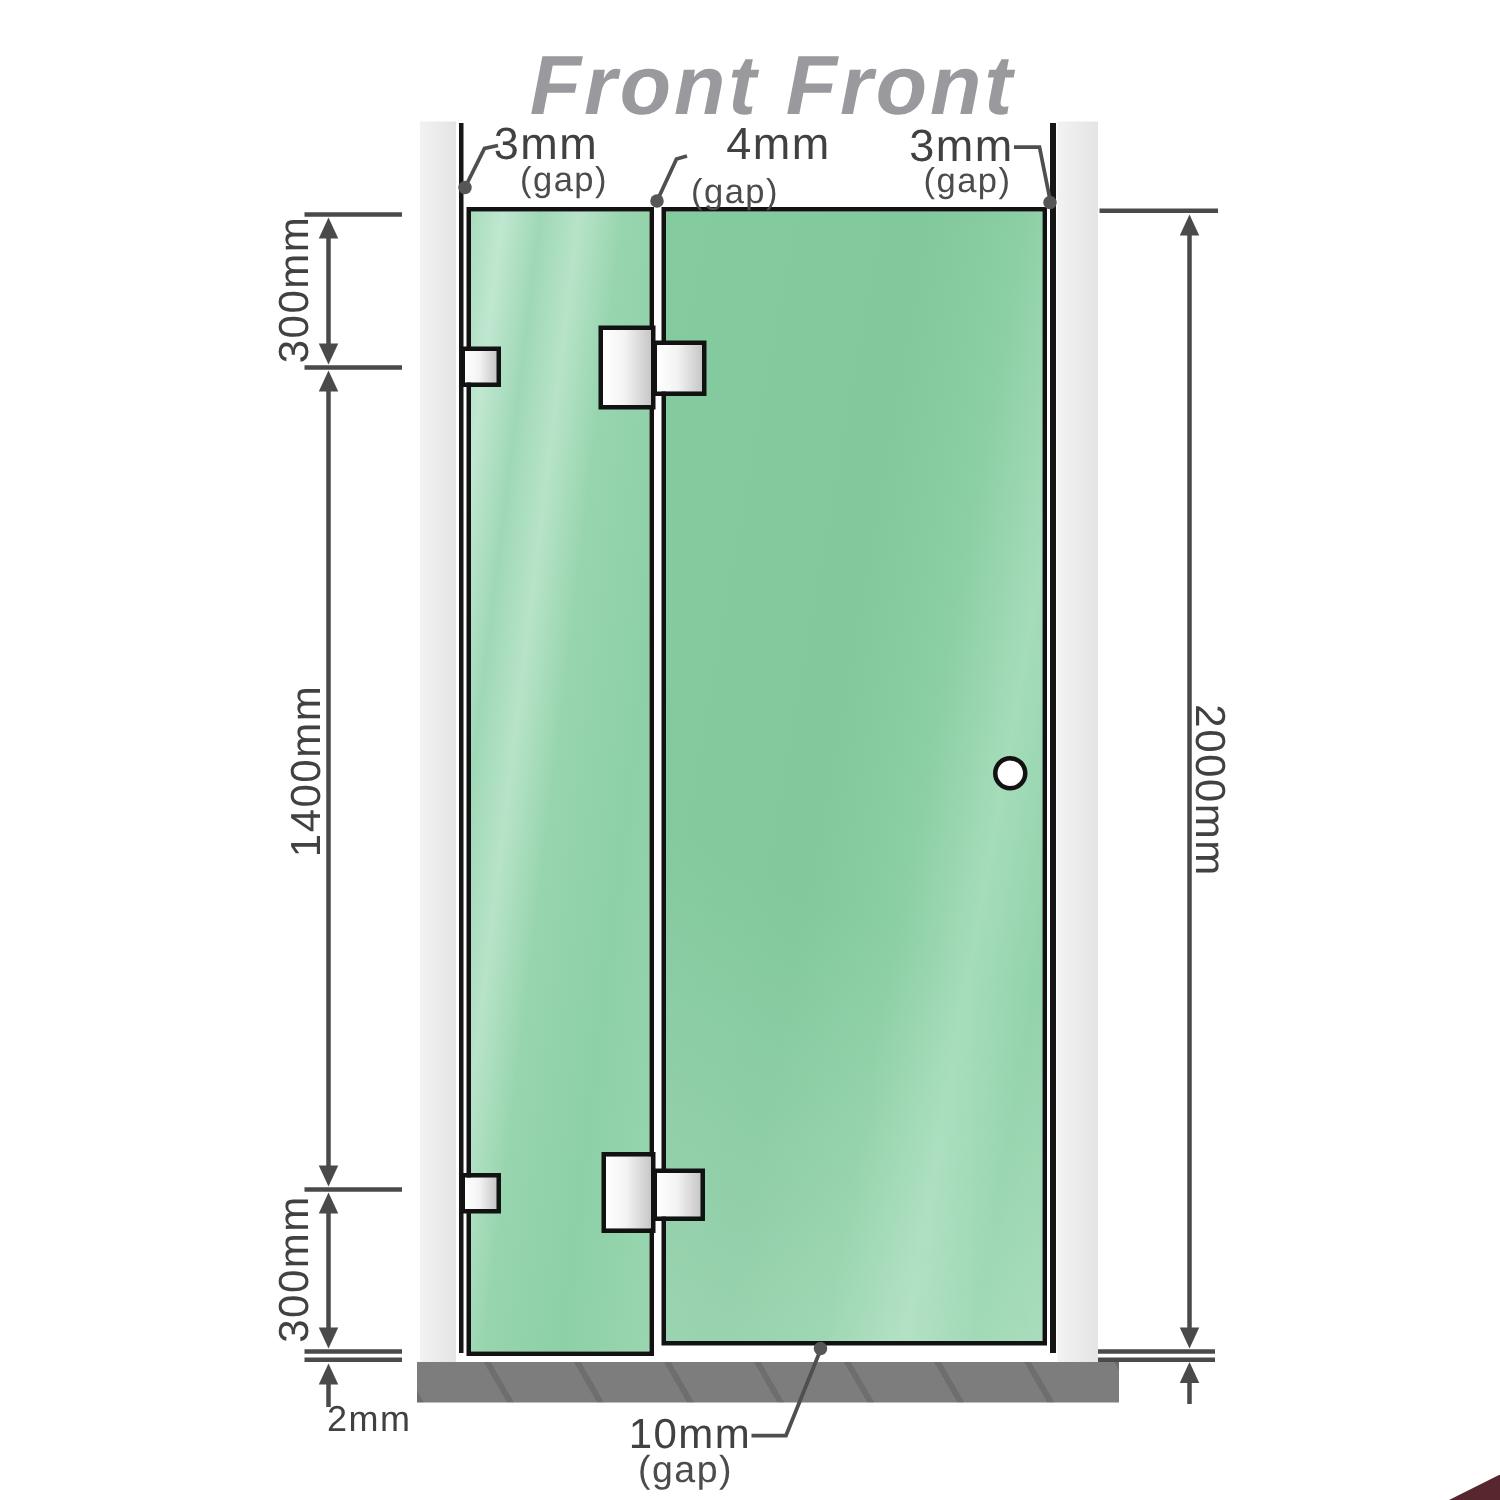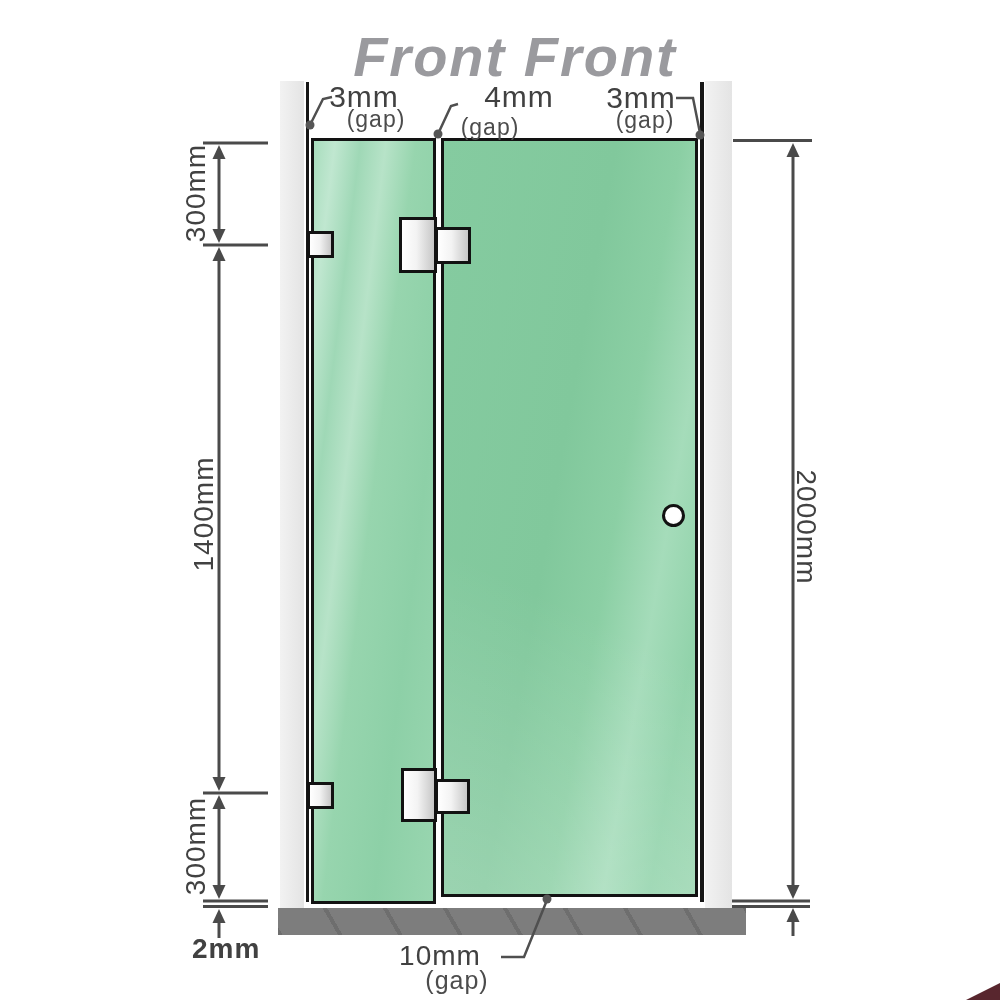--- a/index.html
+++ b/index.html
@@ -125,19 +125,19 @@
   <div class="abs dim ann-val hcenter" style="left:519px;top:80px;">4mm</div>
   <div class="abs dim ann-gap hcenter" style="left:490px;top:114px;">(gap)</div>
   <div class="abs dim ann-val hcenter" style="left:641px;top:81px;">3mm</div>
   <div class="abs dim ann-gap hcenter" style="left:645px;top:107px;">(gap)</div>
 
   <div class="abs dim vlabel" style="left:196px;top:193px;">300mm</div>
   <div class="abs dim vlabel" style="left:204px;top:514px;">1400mm</div>
   <div class="abs dim vlabel" style="left:196px;top:846px;">300mm</div>
   <div class="abs dim vlabel-cw" style="left:806px;top:527px;">2000mm</div>
 
-  <div class="abs dim" style="left:192px;top:933px;font-size:28px;letter-spacing:1px;font-weight:bold;">2mm</div>
-  <div class="abs dim hcenter" style="left:440px;top:940px;font-size:28px;letter-spacing:1px;">10mm</div>
+  <div class="abs dim" style="left:218px;top:933px;font-size:24px;letter-spacing:1px;">2mm</div>
+  <div class="abs dim hcenter" style="left:460px;top:940px;font-size:28px;letter-spacing:1px;">10mm</div>
   <div class="abs dim hcenter" style="left:457px;top:966px;font-size:25px;letter-spacing:1px;color:#4c4c4c;">(gap)</div>
 
   <div class="abs corner-mark"></div>
 
 </div>
 
 </body></html>

